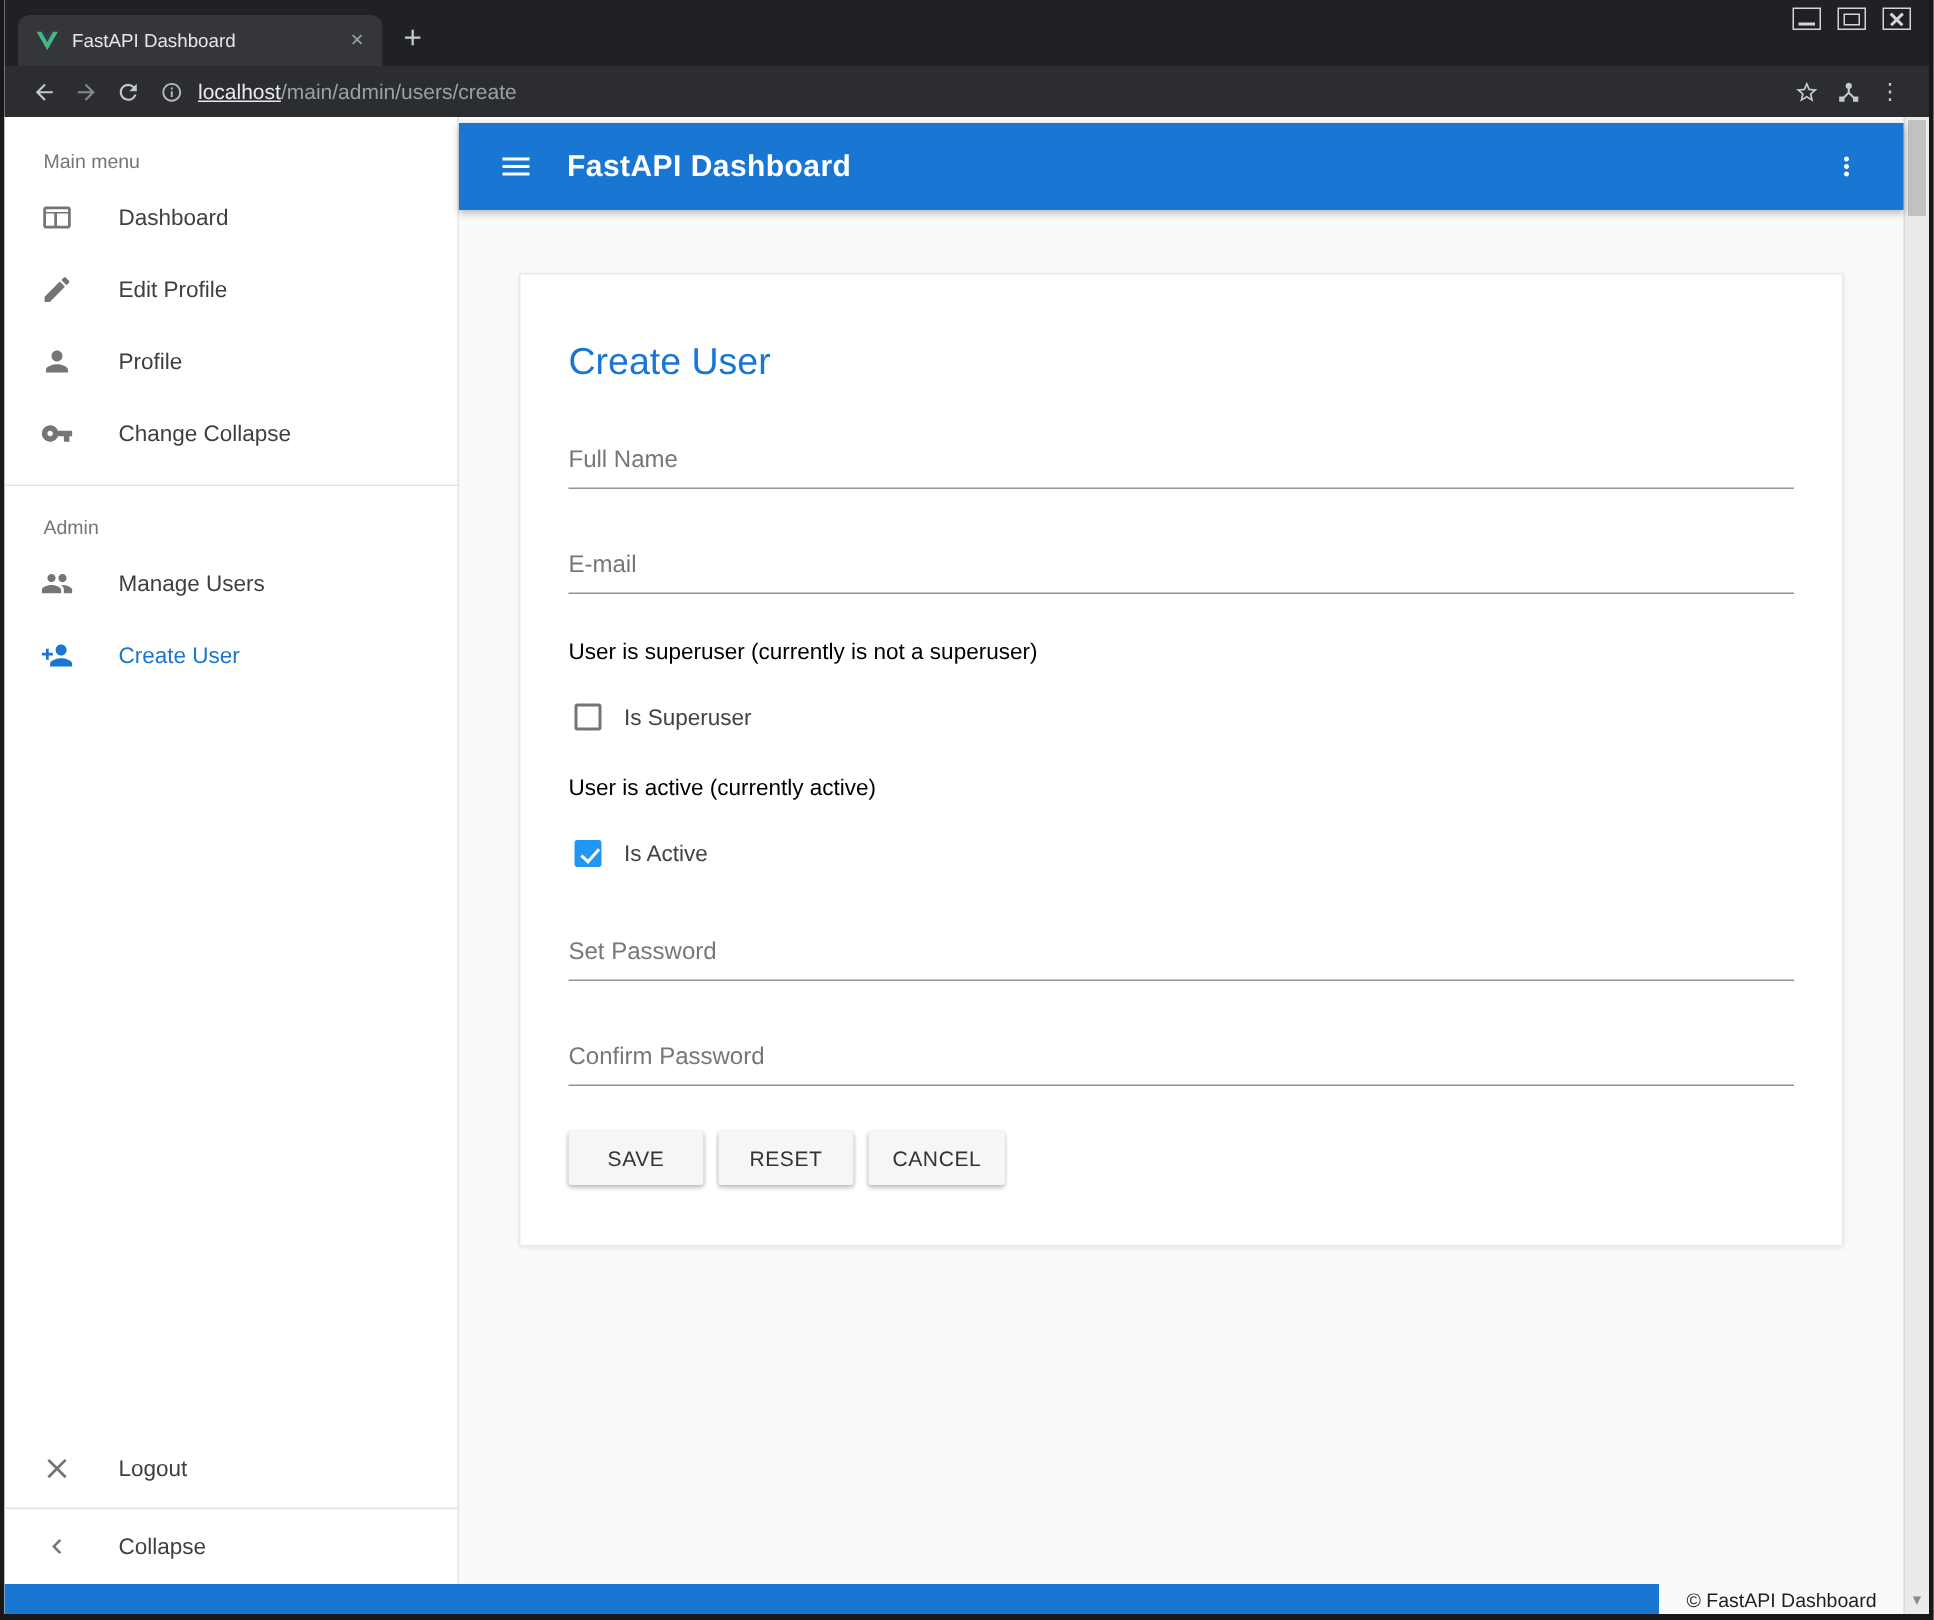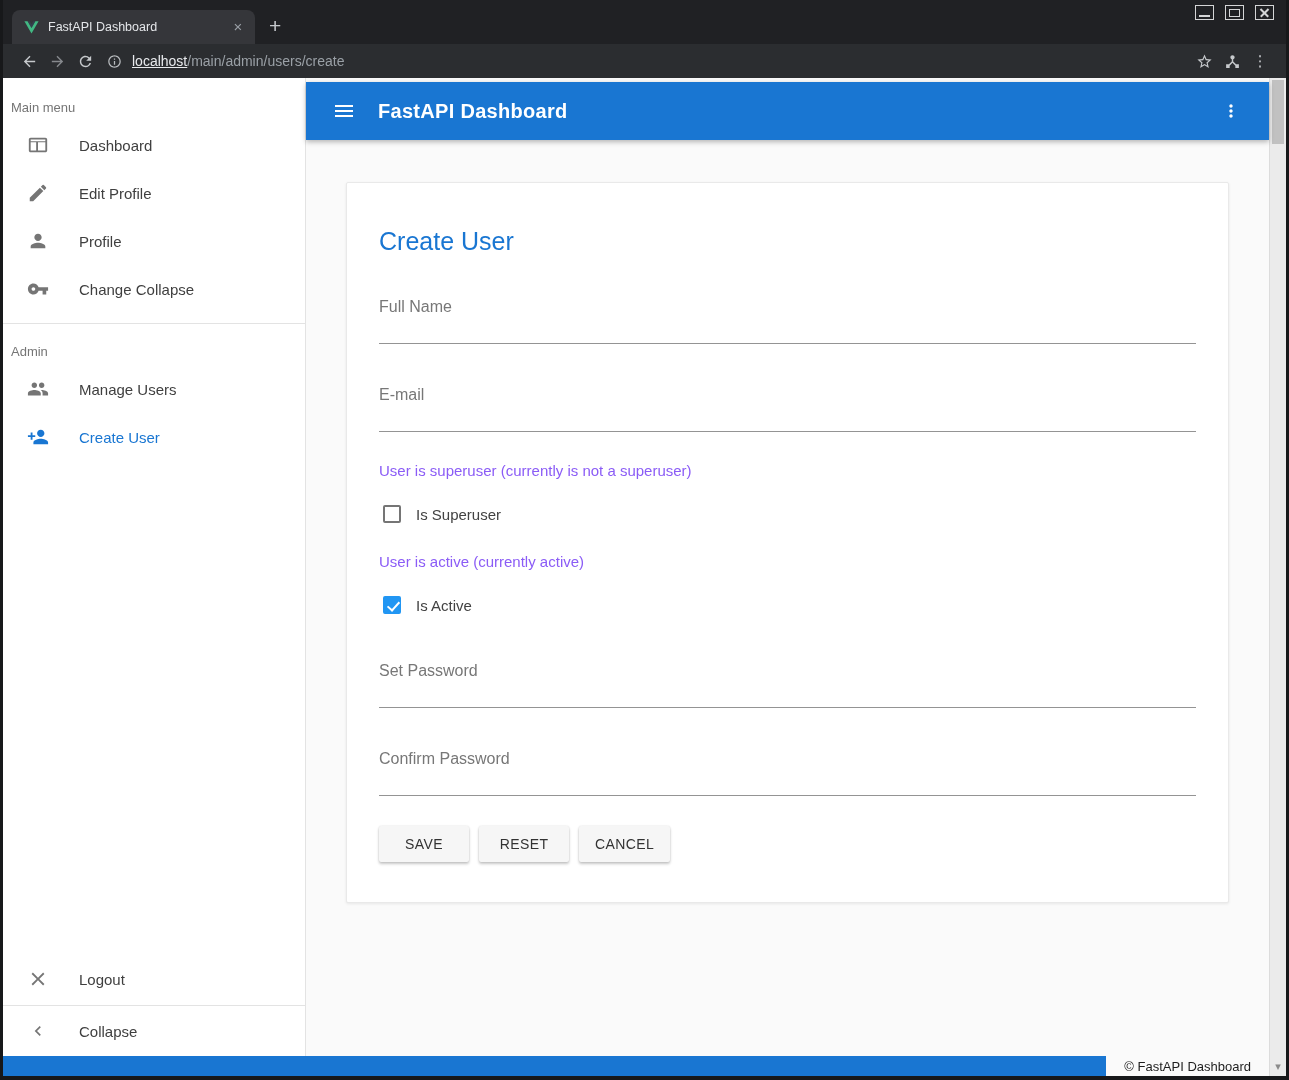--- a/index.html
+++ b/index.html
@@ -36,21 +36,21 @@
   .url-path { color:#9aa0a6; }
   .dots-v { color:#c6c9cc; font-size:15px; letter-spacing:0; }
 
   
   .app { flex:1; display:flex; min-height:0; background:#fff; }
   .app-main-col { flex:1; display:flex; flex-direction:column; min-width:0; }
   .app-body { flex:1; display:flex; min-height:0; }
 
   
   .sidebar { width:303px; background:#fff; border-right:1px solid #e3e3e3; display:flex; flex-direction:column; padding-top:2px; flex-shrink:0; }
-  .section-label { font-size:13px; color:#757575; padding:20px 8px 6px; }
+  .section-label { font-size:13px; color:#757575; padding:20px 26px 6px; }
   .nav-item { height:48px; display:flex; align-items:center; padding-left:24px; font-size:15px; color:#3f3f3f; cursor:pointer; }
   .nav-item .ic { width:22px; height:22px; margin-right:30px; flex-shrink:0; display:flex; align-items:center; justify-content:center; }
   .nav-item svg { width:22px; height:22px; fill:#757575; }
   .nav-item.active { color:#1976d2; }
   .nav-item.active svg { fill:#1976d2; }
   .sidebar-divider { border-top:1px solid #e3e3e3; margin-top:10px; }
   .sidebar-bottom { margin-top:auto; }
   .collapse-row { height:50px; }
   .collapse-row svg { width:20px; height:20px; }
 
@@ -62,24 +62,24 @@
   .appbar-title { font-size:20px; font-weight:bold; margin-left:22px; letter-spacing:0.3px; }
   .appbar-spacer { flex:1; }
   .appbar-menu { width:24px; height:24px; cursor:pointer; display:flex; align-items:center; justify-content:center; }
   .appbar-menu svg { width:20px; height:20px; fill:#fff; }
 
   .content { flex:1; overflow:hidden; padding:42px 40px 0; }
   .card { background:#fff; border:1px solid #e9e9e9; border-radius:2px; box-shadow:0 1px 3px rgba(0,0,0,0.08); padding:18px 32px 40px; max-width:888px; }
   .card-title { color:#1976d2; font-size:25px; font-weight:500; margin-top:26px; }
 
   .field { margin-top:36px; }
-  .field input { width:100%; border:none; border-bottom:1px solid #949494; font-size:16px; padding:6px 0 27px; background:transparent; color:#212121; outline:none; font-family:inherit; }
+  .field input { width:100%; border:none; border-bottom:1px solid #949494; font-size:16px; padding:6px 0 9px; background:transparent; color:#212121; outline:none; font-family:inherit; }
   .field input::placeholder { color:#777; opacity:1; }
 
-  .hint { font-size:15px; color:#8b5cf6; margin-top:30px; }
+  .hint { font-size:15px; color:#000000; margin-top:30px; }
   .check-row { display:flex; align-items:center; margin-top:26px; cursor:pointer; }
   .checkbox { width:18px; height:18px; border:2px solid #757575; border-radius:2px; margin-left:4px; flex-shrink:0; }
   .checkbox.checked { background:#2196f3; border-color:#2196f3; position:relative; }
   .checkbox.checked::after { content:""; position:absolute; left:4.5px; top:0.5px; width:5px; height:10px; border:solid #fff; border-width:0 2px 2px 0; transform:rotate(42deg); }
   .check-label { font-size:15px; color:#424242; margin-left:15px; }
 
   .btn-row { display:flex; gap:10px; margin-top:30px; }
   .btn { min-width:90px; height:36px; background:#f6f6f6; border:none; border-radius:2px;
          box-shadow:0 2px 3px rgba(0,0,0,0.22), 0 0 2px rgba(0,0,0,0.12);
          font-size:14px; color:#333; letter-spacing:0.4px; font-family:inherit; cursor:pointer; padding:0 16px; }

